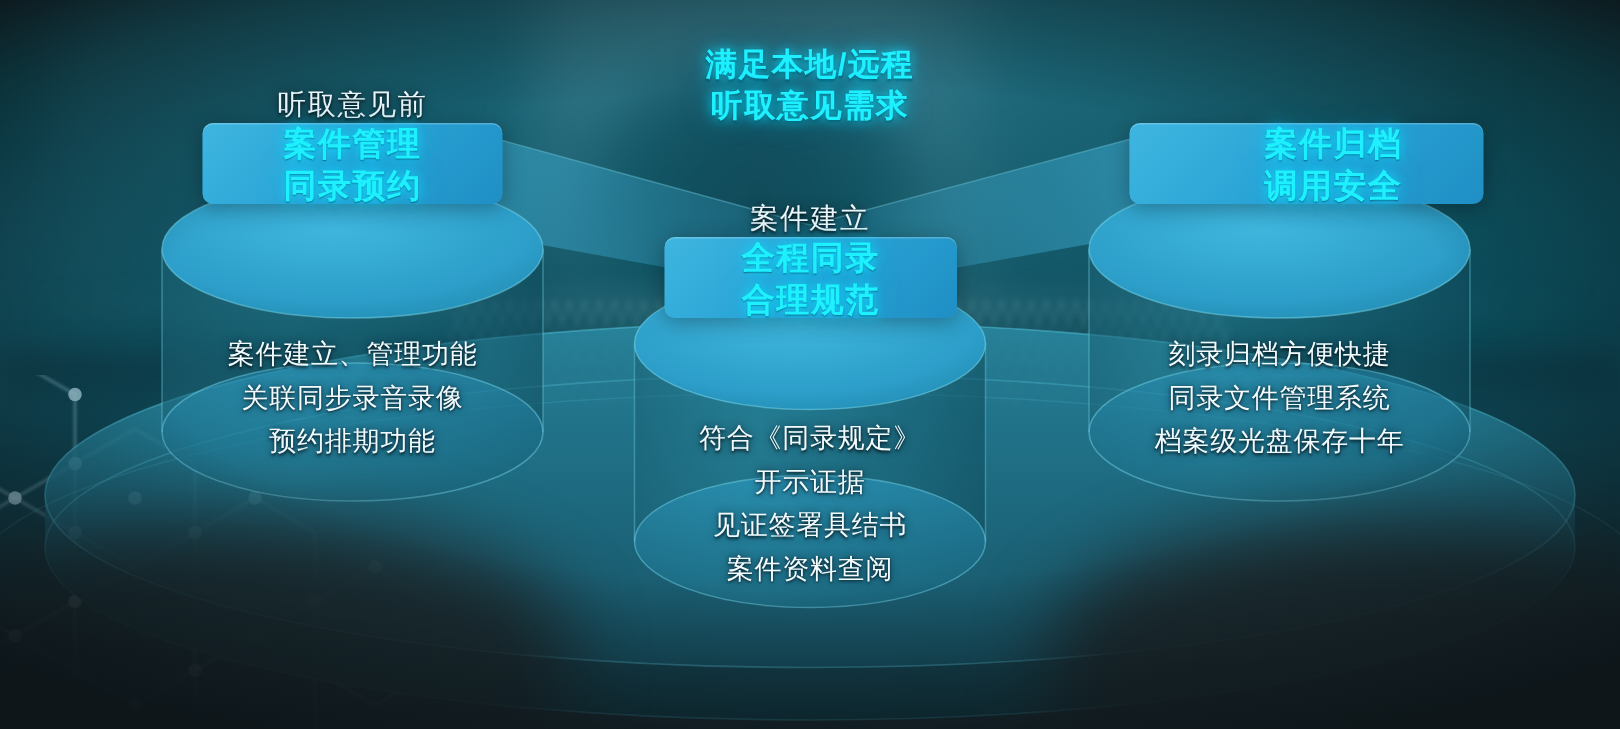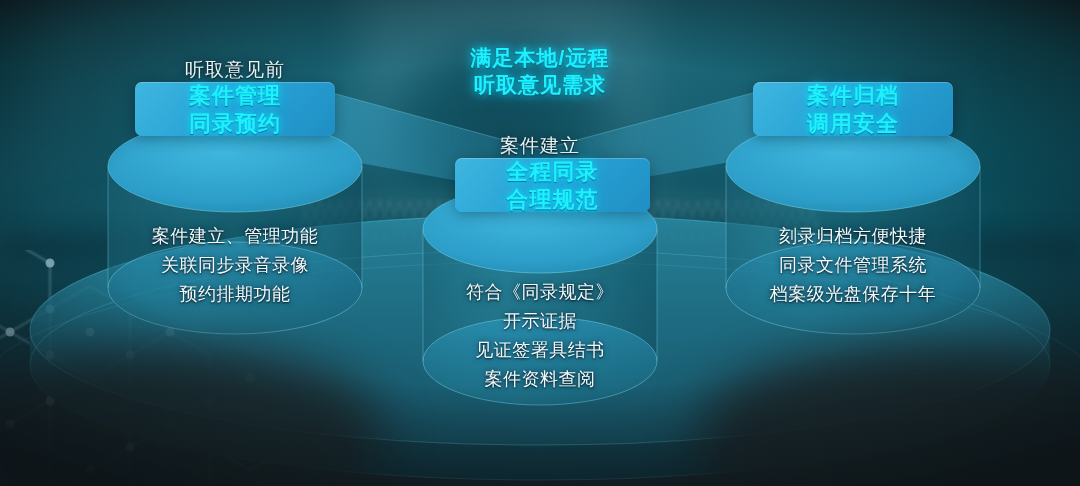--- a/index.html
+++ b/index.html
@@ -303,36 +303,36 @@
   <div class="body-text" style="left:718px;top:222px;width:270px;">
     <div class="line">刻录归档方便快捷</div>
     <div class="line">同录文件管理系统</div>
     <div class="line">档案级光盘保存十年</div>
   </div>
 
   <div class="corner-dark cd-bl"></div>
   <div class="corner-dark cd-br"></div>
   <div class="vignette"></div>
 
-  <div class="headline" style="left:390px;top:44px;width:300px;">
+  <div class="headline" style="left:390px;top:30px;width:300px;">
     <div class="line">满足本地/远程</div>
     <div class="line">听取意见需求</div>
   </div>
 
   <div class="kicker" style="left:100px;top:57px;width:270px;">听取意见前</div>
   <div class="kicker" style="left:415px;top:133px;width:250px;">案件建立</div>
 
   <div class="card" style="left:135px;top:82px;width:200px;height:54px;">
     <div class="line">案件管理</div>
     <div class="line">同录预约</div>
   </div>
 
-  <div class="card" style="left:443px;top:158px;width:195px;height:54px;margin-left:12px;">
+  <div class="card" style="left:443px;top:158px;width:195px;height:54px;">
     <div class="line">全程同录</div>
     <div class="line">合理规范</div>
   </div>
 
-  <div class="card" style="left:753px;top:82px;width:200px;height:54px;">
+  <div class="card" style="left:753px;top:82px;width:200px;height:54px;padding-left:36px;">
     <div class="line">案件归档</div>
     <div class="line">调用安全</div>
   </div>
 
 </div>
 
 </body></html>

